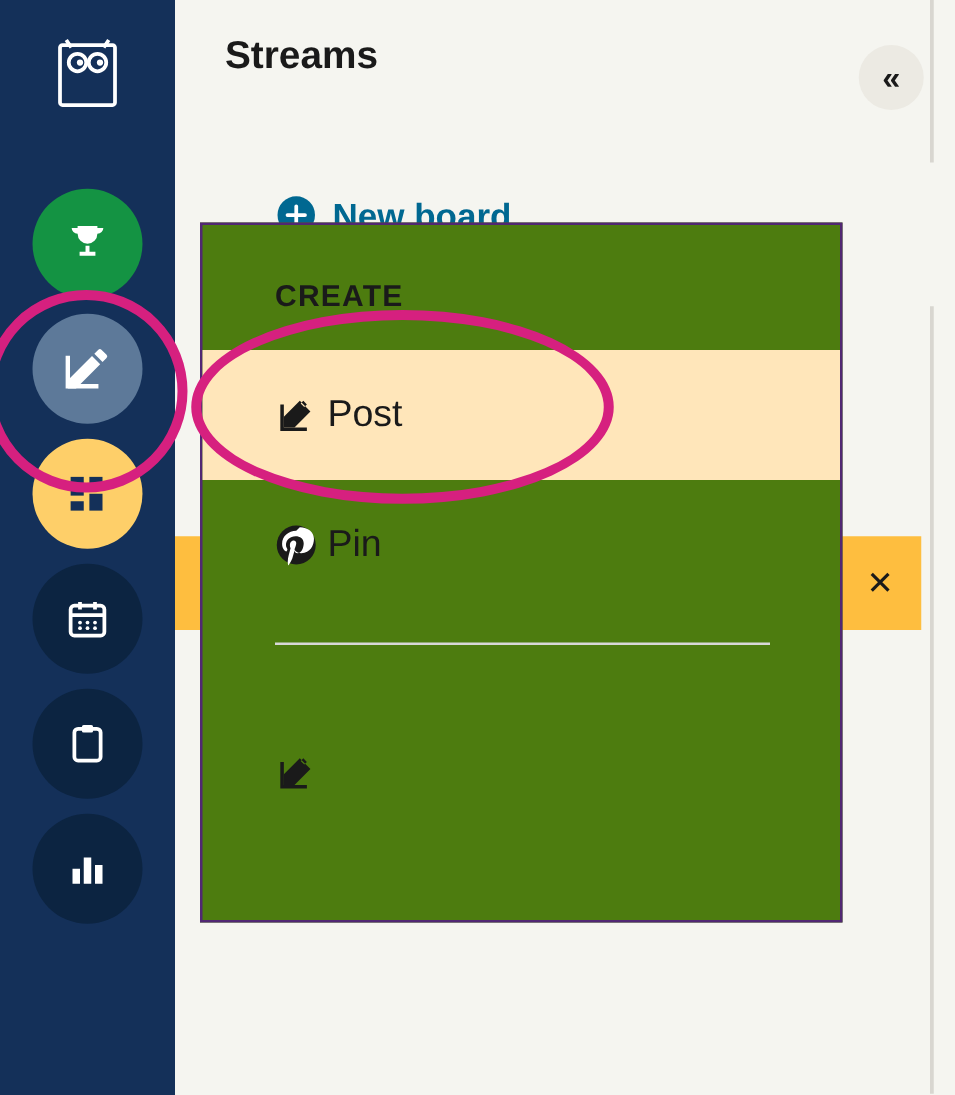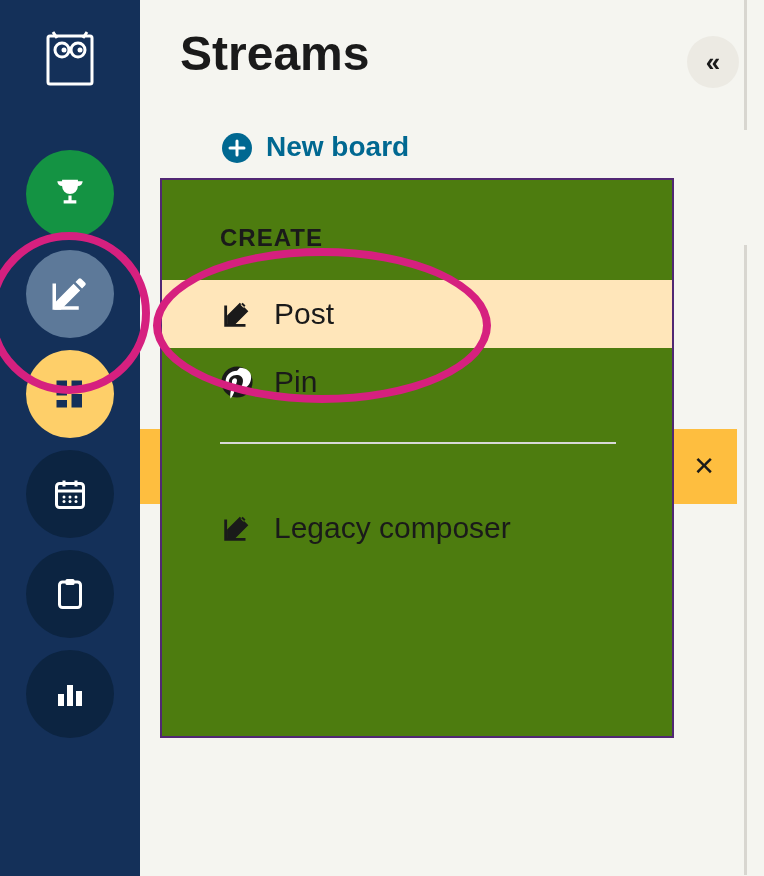--- a/index.html
+++ b/index.html
@@ -49,21 +49,21 @@
       left: 140px;
       top: 0;
       right: 0;
       bottom: 0;
       background: #f5f5f0;
     }
     .page-title {
       position: absolute;
       left: 40px;
       top: 26px;
-      font-size: 48px;
+      font-size: 31px;
       font-weight: 800;
       color: #1a1a1a;
     }
     .collapse-btn {
       position: absolute;
       right: 25px;
       top: 36px;
       width: 52px;
       height: 52px;
       border-radius: 50%;
@@ -72,23 +72,23 @@
       align-items: center;
       justify-content: center;
       cursor: pointer;
       font-size: 26px;
       font-weight: bold;
       color: #1a1a1a;
     }
     .new-board {
       position: absolute;
       left: 82px;
-      top: 131px;
-      display: flex;
-      align-items: flex-end;
+      top: 157px;
+      display: flex;
+      align-items: flex-start;
       gap: 14px;
       cursor: pointer;
     }
     .new-board-icon {
       width: 30px;
       height: 30px;
       border-radius: 50%;
       background: #006891;
       display: flex;
       align-items: center;
@@ -135,24 +135,24 @@
     }
     .popup-section-label {
       font-size: 24px;
       font-weight: 800;
       color: #1a1a1a;
       letter-spacing: 1px;
       padding-left: 58px;
       margin-bottom: 28px;
     }
     .menu-item {
-      height: 68px;
-      display: flex;
-      align-items: center;
-      gap: 20px;
+      height: 104px;
+      display: flex;
+      align-items: center;
+      gap: 8px;
       padding-left: 58px;
       cursor: pointer;
       font-size: 30px;
       color: #1a1a1a;
       font-weight: 400;
     }
     .menu-item.highlighted {
       background: #ffe6ba;
     }
     .menu-icon {
@@ -302,18 +302,17 @@
   <div class="divider"></div>
 
 
   <div class="menu-item">
     <div class="menu-icon">
       <svg width="34" height="34" viewBox="0 0 24 24">
         <path fill="none" stroke="#1a1a1a" stroke-width="2" d="M4 6v14h14"></path>
         <path fill="#1a1a1a" d="M14 4l6 6-9 9H5v-6l9-9zm4 2l-2-2-1.5 1.5 2 2L18 6z"></path>
       </svg>
     </div>
-    <span>Legacy composer</span>
   </div>
 </div>
 
 <div class="circle-highlight circle-sidebar"></div>
 <div class="ellipse-post"></div>
 
 </body></html>

